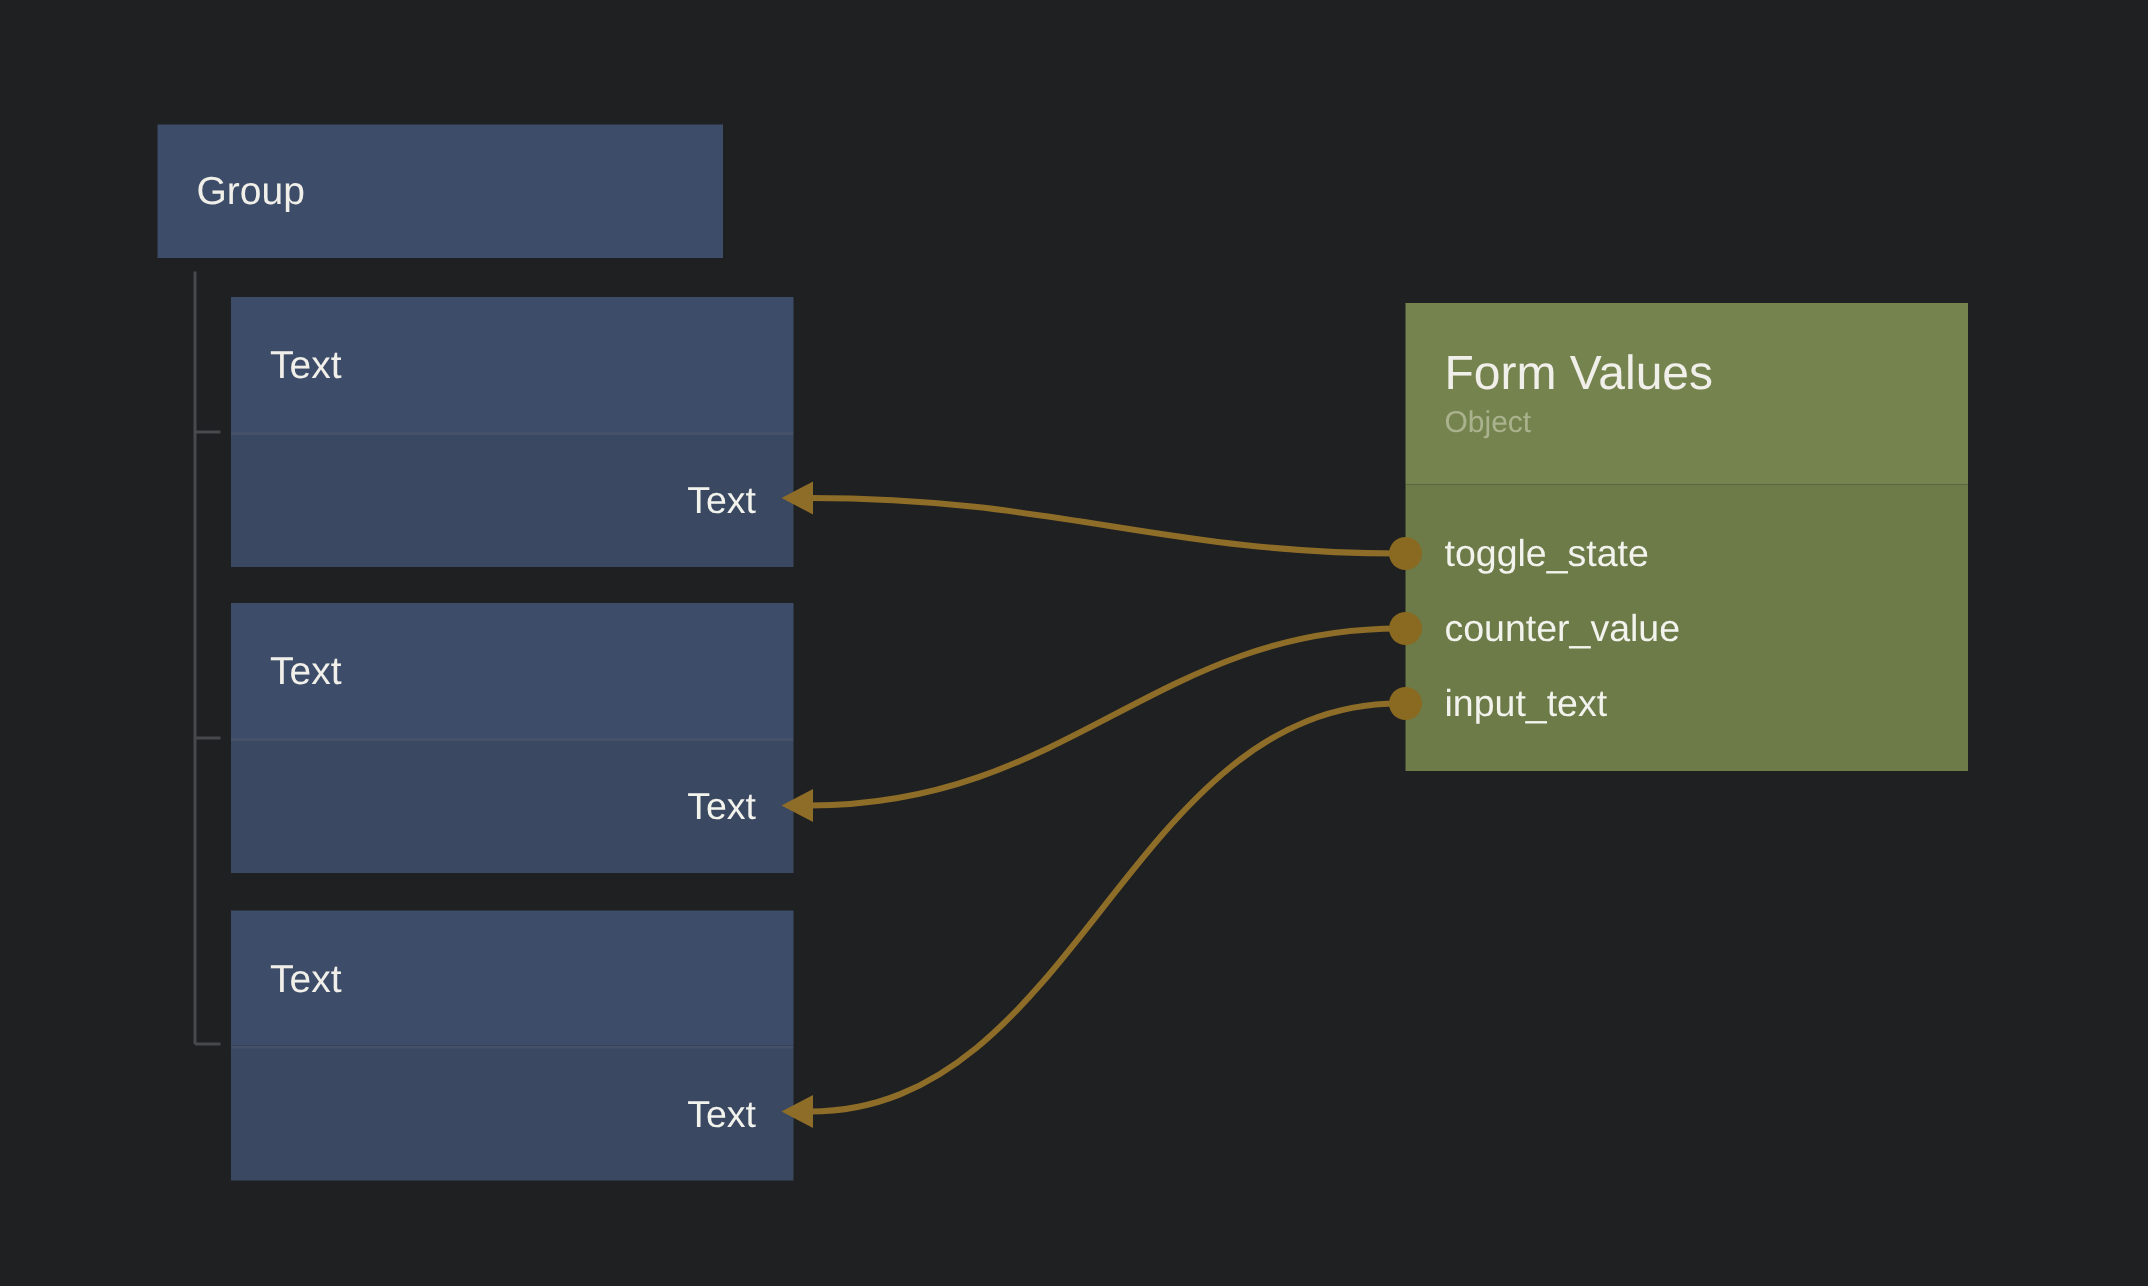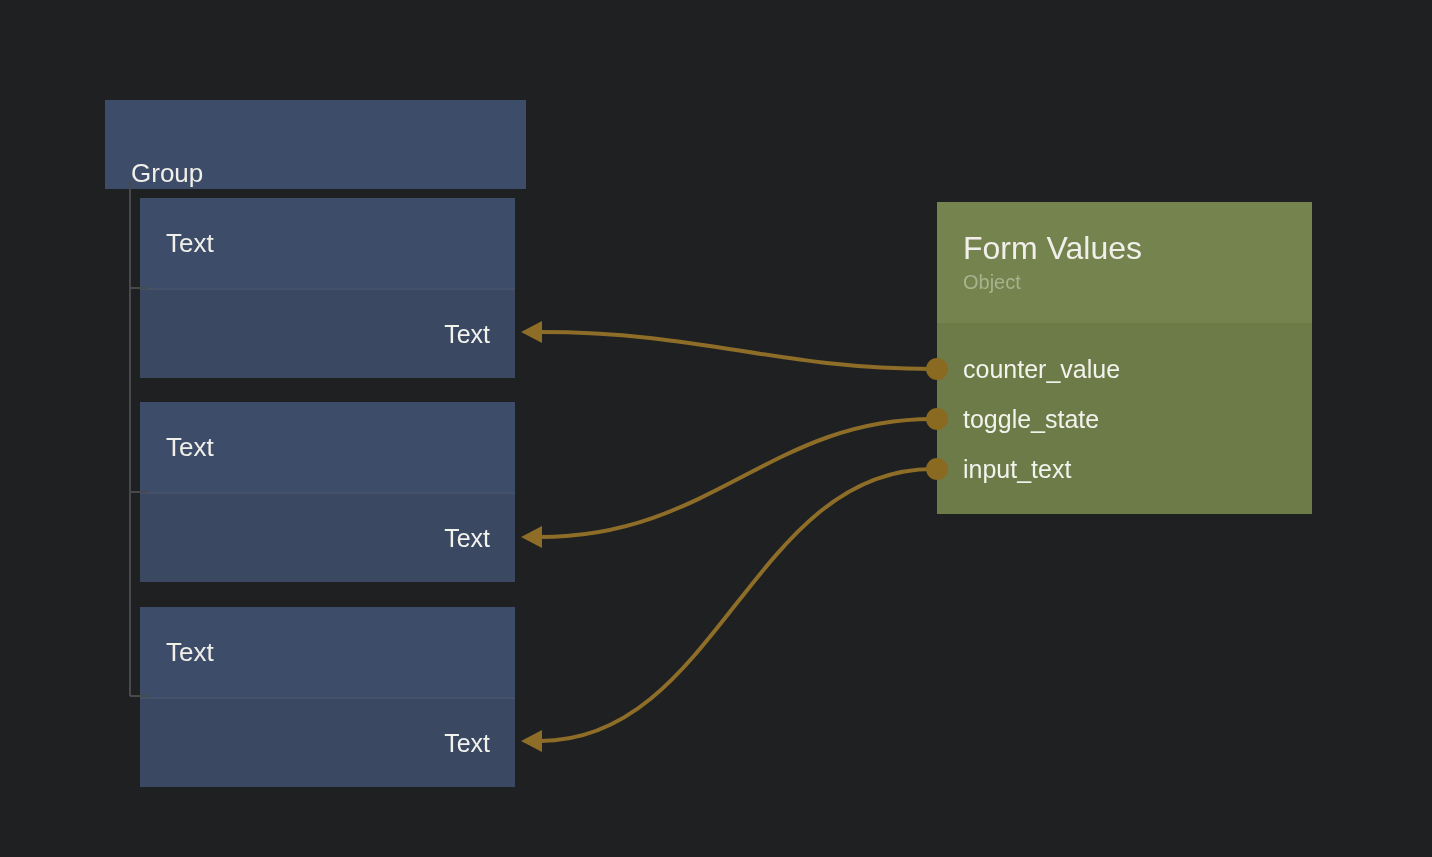--- a/index.html
+++ b/index.html
@@ -27,32 +27,32 @@
     position:absolute;left:0;top:0;z-index:3;pointer-events:none;
   }
   .wire{stroke:var(--wire);stroke-width:4;fill:none;stroke-linecap:round;}
   .arrowhead{fill:var(--wire);}
   .port-dot{fill:var(--port-dot);}
   .tree{stroke:var(--tree-line);stroke-width:2;fill:none;}
 
   .node{position:absolute;z-index:2;}
 
   .group-node{
-    left:105px;top:100px;width:421px;height:89px;
+    left:105px;top:83px;width:377px;height:89px;
     background:var(--node-blue-header);
-    display:flex;align-items:flex-end;
+    display:flex;align-items:center;
   }
   .node-title{
     color:var(--title-text);
     font-size:26px;
     padding-left:26px;
     white-space:nowrap;
   }
 
-  .text-node{left:140px;width:375px;height:180px;}
+  .text-node{left:154px;width:375px;height:180px;}
   .text-node-header{
     height:90px;background:var(--node-blue-header);
     display:flex;align-items:center;
   }
   .text-node-body{
     height:90px;box-sizing:border-box;
     background:var(--node-blue-body);
     border-top:2px solid rgba(255,255,255,0.05);
     display:flex;align-items:center;justify-content:flex-end;
   }
@@ -151,24 +151,24 @@
     </div>
   </div>
 
   <div class="node form-node">
     <div class="form-node-header">
       <div class="form-node-title">Form Values</div>
       <div class="form-node-subtitle">Object</div>
     </div>
     <div class="form-node-body">
       <div class="output-row">
-        <div class="output-row-label">counter_value</div>
+        <div class="output-row-label">toggle_state</div>
       </div>
       <div class="output-row">
-        <div class="output-row-label">toggle_state</div>
+        <div class="output-row-label">counter_value</div>
       </div>
       <div class="output-row">
         <div class="output-row-label">input_text</div>
       </div>
     </div>
   </div>
 
 </div>
 
 </body></html>

